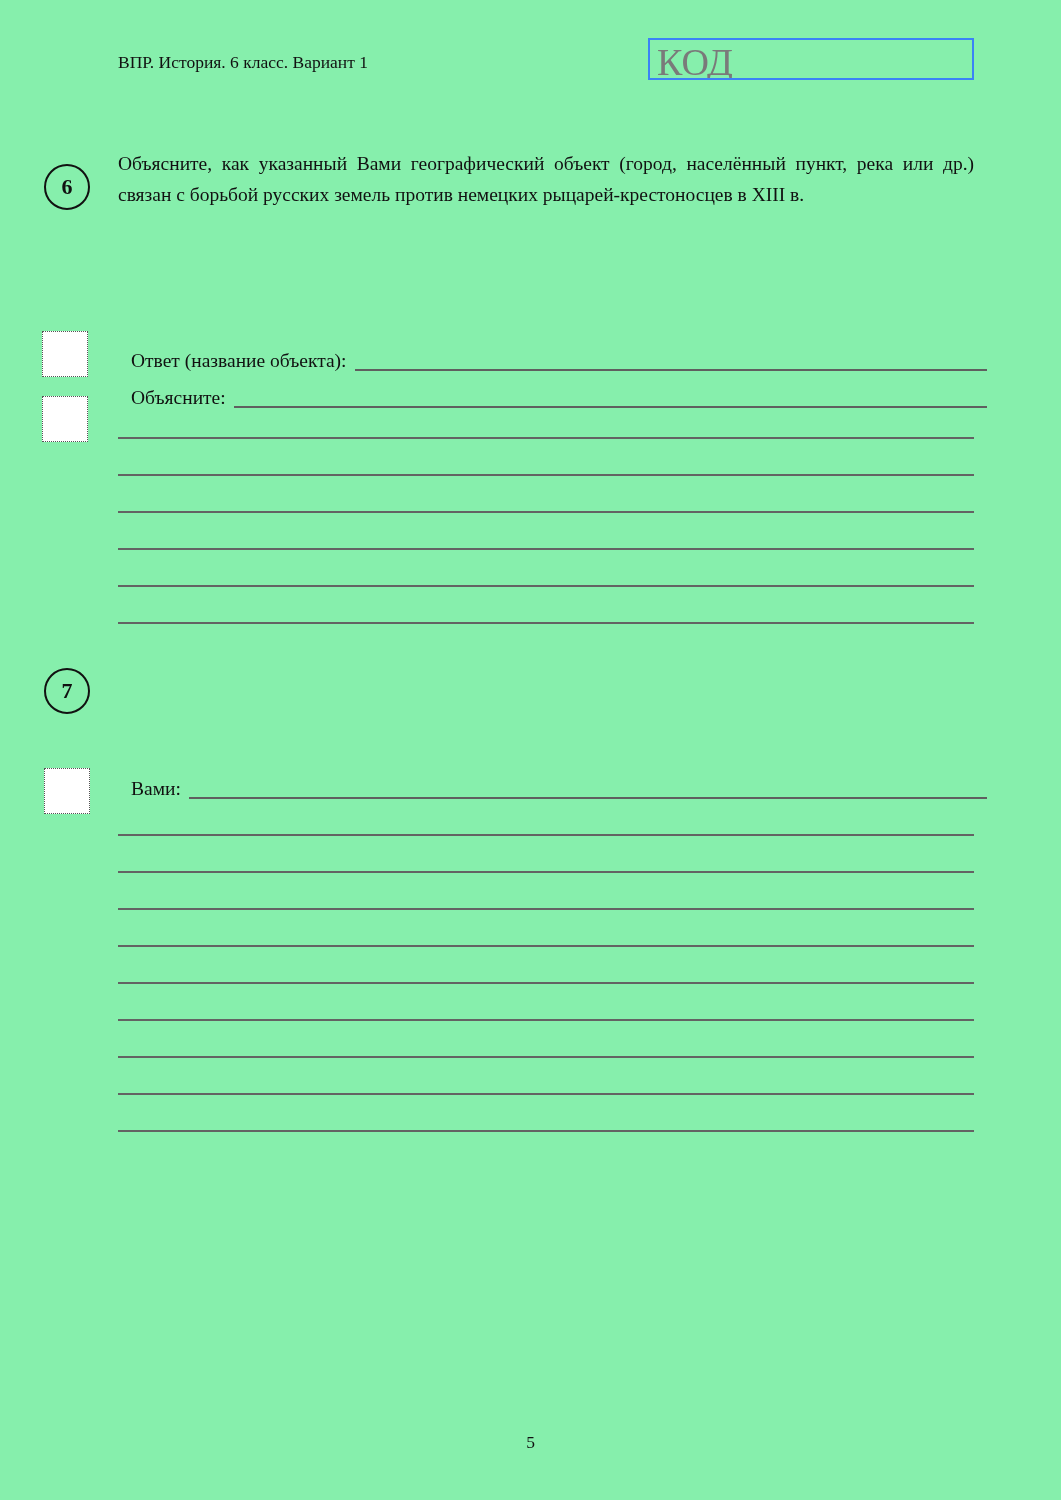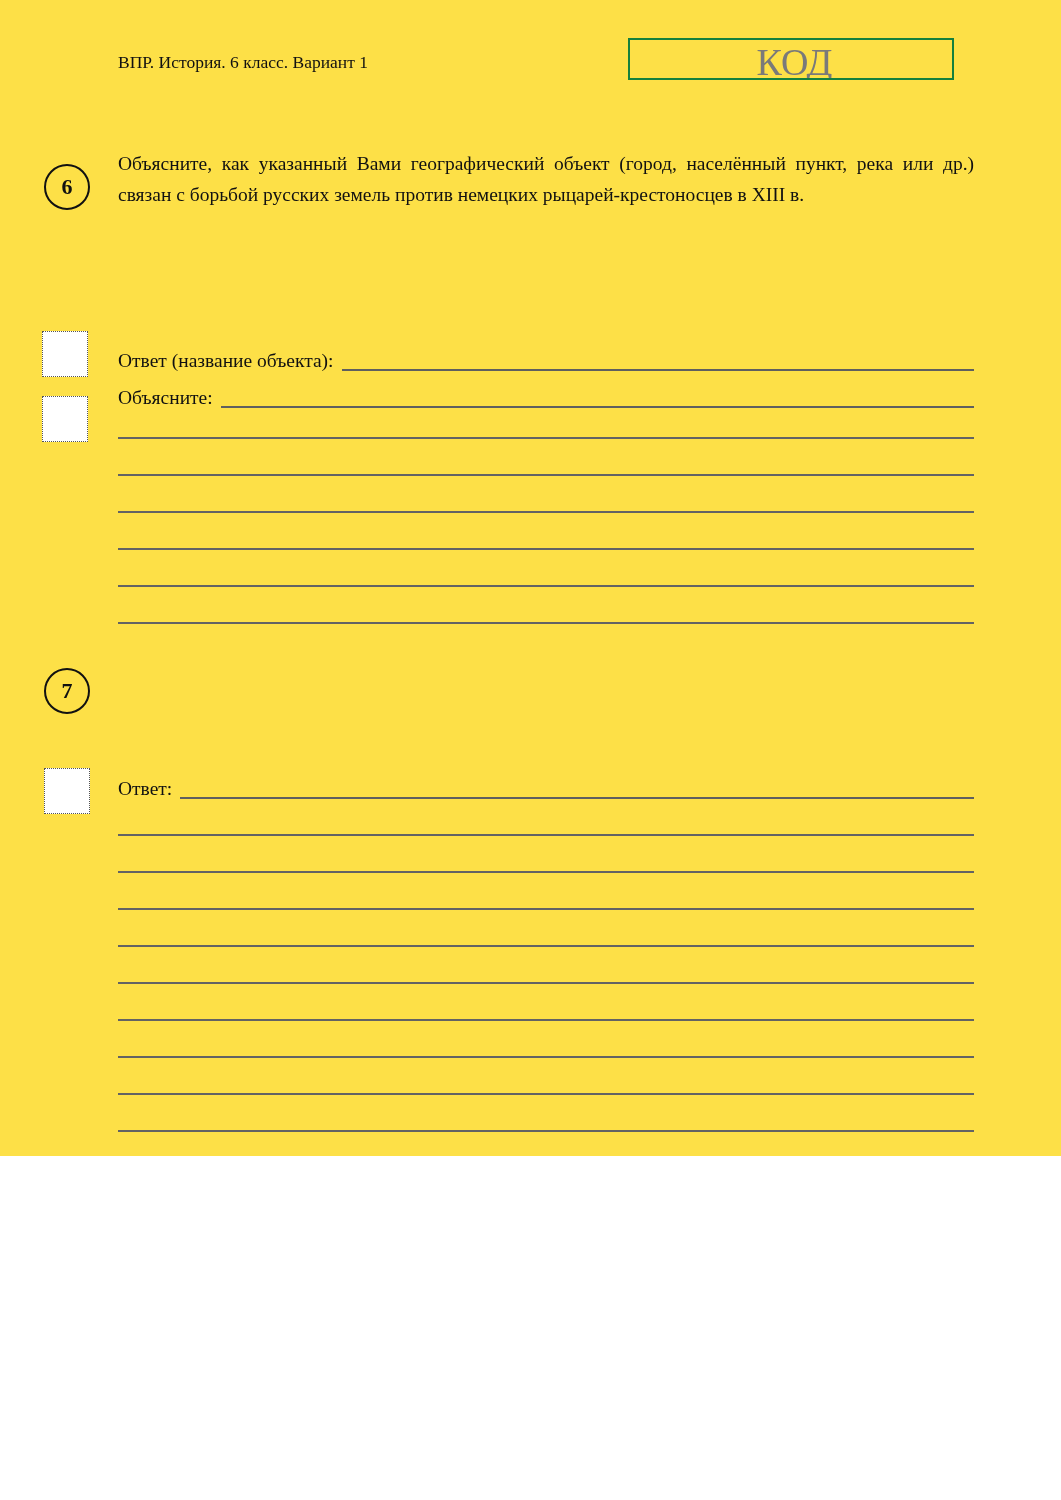--- a/index.html
+++ b/index.html
@@ -3,44 +3,43 @@
 <meta charset="utf-8">
 <style>
   html, body {
     margin: 0;
     padding: 0;
     background: #ffffff;
   }
   .page {
     position: relative;
     width: 1061px;
-    height: 1156px;
-    background: #fde047;
+    height: 1500px;
+    background: #86efac;
     font-family: "Liberation Serif", "DejaVu Serif", serif;
     color: #111;
     overflow: hidden;
   }
   
   .header-left {
     position: absolute;
     left: 118px;
     top: 52px;
     font-size: 17.5px;
     white-space: nowrap;
   }
   .code-box {
     position: absolute;
-    left: 628px;
+    left: 648px;
     top: 38px;
     width: 326px;
     height: 42px;
-    border: 2px solid #15803d;
+    border: 2px solid #3b82f6;
     box-sizing: border-box;
     overflow: hidden;
-    text-align: center;
   }
   .code-box .code-text {
     display: block;
     font-size: 38px;
     line-height: 44px;
     color: #7a7a7a;
     padding-left: 7px;
   }
   
   .qnum {
@@ -73,21 +72,21 @@
     position: absolute;
     width: 46px;
     height: 46px;
     border: 1.5px dotted #555;
     box-sizing: border-box;
     background: #fff;
   }
   
   .answer-row {
     position: absolute;
-    left: 118px;
+    left: 131px;
     width: 856px;
     height: 26px;
     display: flex;
     align-items: stretch;
   }
   .answer-row .lbl {
     font-size: 19.5px;
     line-height: 26px;
     white-space: nowrap;
   }
@@ -159,21 +158,21 @@
     </div>
 
   <div class="qnum" style="top:668px;">
     <span>7</span>
   </div>
 
 
   <div class="score-box" style="left:44px; top:768px;"></div>
 
   <div class="answer-row" style="top:776px;">
-    <span class="lbl">Ответ:</span>
+    <span class="lbl">Вами:</span>
     <span class="fill"></span>
   </div>
 
   <div class="lines" style="top:799px;">
     <div class="ruled-line"></div>
   <div class="ruled-line"></div>
       <div class="ruled-line"></div>
       <div class="ruled-line"></div>
       <div class="ruled-line"></div>
       <div class="ruled-line"></div>

